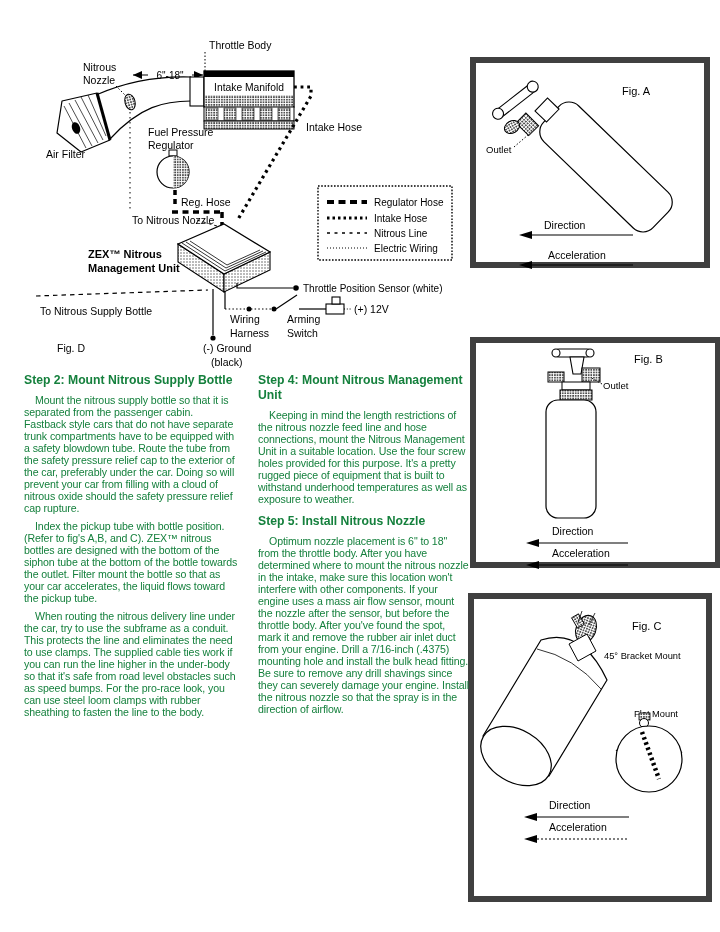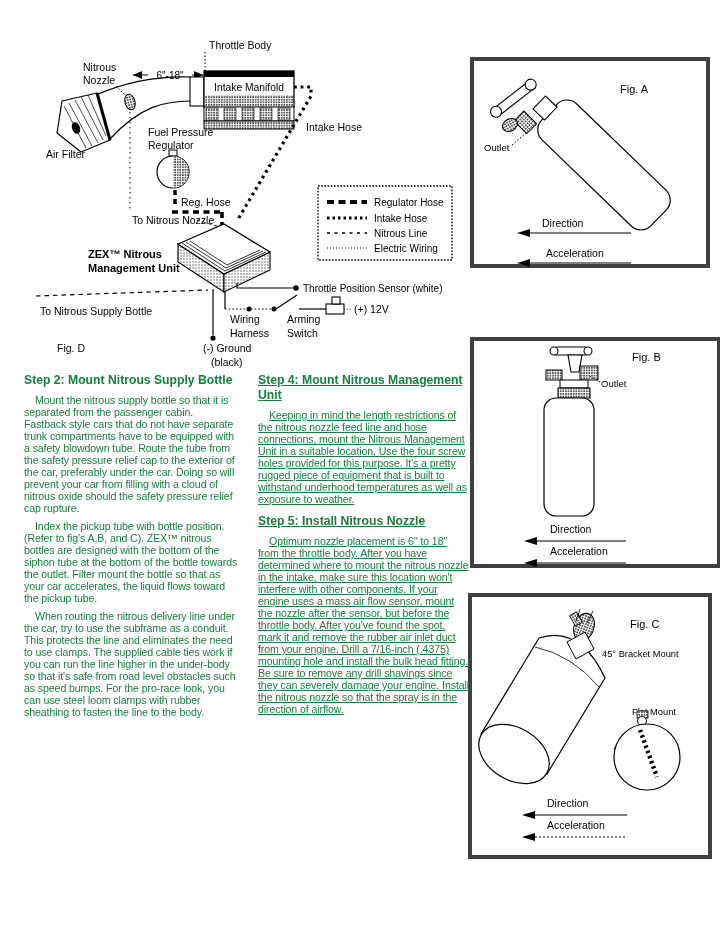--- a/index.html
+++ b/index.html
@@ -3,27 +3,27 @@
 <meta charset="utf-8">
 <style>
   * { box-sizing: border-box; }
   html,body { margin:0; padding:0; background:#fff; }
   .page {
     position:relative; width:720px; height:932px; background:#fff;
     font-family:"Liberation Sans", sans-serif; color:#15803d; overflow:hidden;
   }
   svg text { font-family:"Liberation Sans", sans-serif; fill:#000; }
   .diagram-svg { position:absolute; left:0; top:0; }
-  .panel { position:absolute; border:4px solid #404040; background:#fff; }
+  .panel { position:absolute; border:6px solid #404040; background:#fff; }
   .panel-a { left:470px; top:57px;  width:240px; height:211px; }
   .panel-b { left:470px; top:337px; width:251px; height:231px; }
-  .panel-c { left:468px; top:593px; width:244px; height:266px; }
+  .panel-c { left:468px; top:593px; width:244px; height:309px; }
   .col { position:absolute; top:373px; }
   .col-left { left:24px;  width:214px; }
-  .col-mid  { left:258px; width:212px;text-decoration:underline; }
+  .col-mid  { left:258px; width:212px; }
   .col h3 { font-size:12.2px; line-height:15px; font-weight:bold; margin:0 0 6px 0; }
   .col h3.mt { margin-top:9px; }
   .col h3.center { text-align:left; }
   .col p { font-size:10.6px; line-height:12px; margin:0 0 6px 0; text-indent:11px; letter-spacing:-0.1px; }
 </style>
 </head>
 <body>
 
 <div class="page">
 

